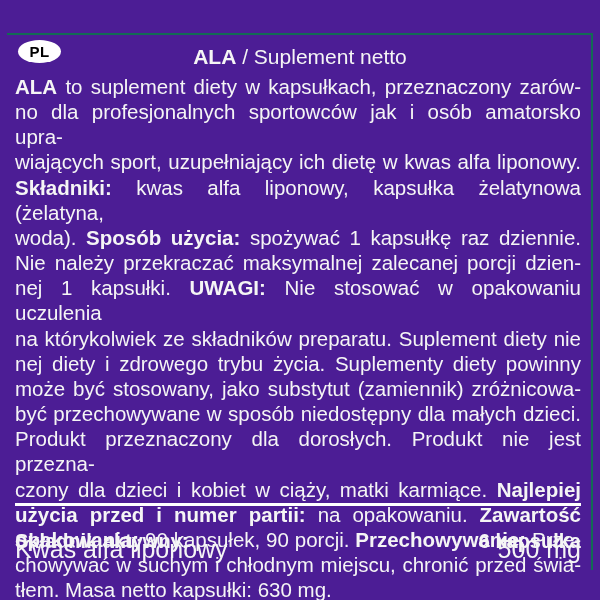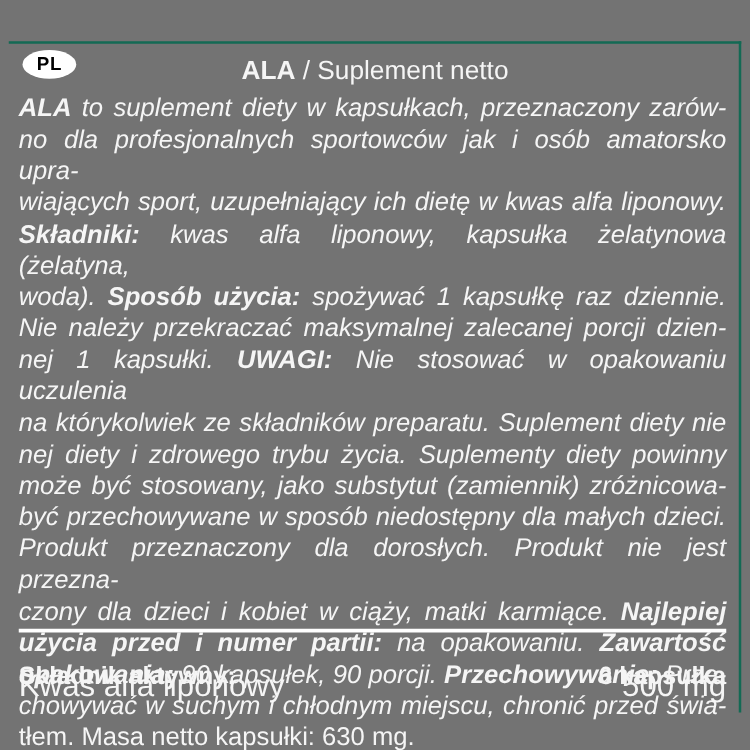--- a/index.html
+++ b/index.html
@@ -4,21 +4,21 @@
 <style>
   html, body {
     margin: 0;
     padding: 0;
     background: #000;
   }
   .page {
     position: relative;
     width: 600px;
     height: 600px;
-    background: #737373;
+    background: #4c1d95;
     overflow: hidden;
     font-family: "Liberation Sans", sans-serif;
     color: #f5f5f5;
   }
   .frame {
     position: absolute;
     left: 7px;
     top: 33px;
     right: 7px;
     height: 535px;
@@ -59,21 +59,20 @@
     width: 566px;
     font-size: 20.5px;
     line-height: 25.15px;
   }
   .body-line {
     white-space: normal;
   }
   .body-line.just {
     text-align: justify;
     text-align-last: justify;
-    font-style: italic;
   }
   .sep {
     position: absolute;
     left: 15px;
     top: 503px;
     width: 566px;
     height: 3px;
     background: #ffffff;
   }
   .trow {

